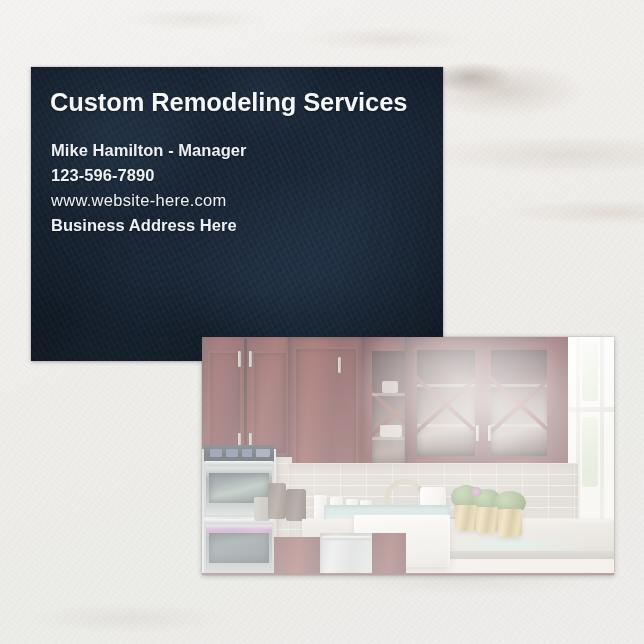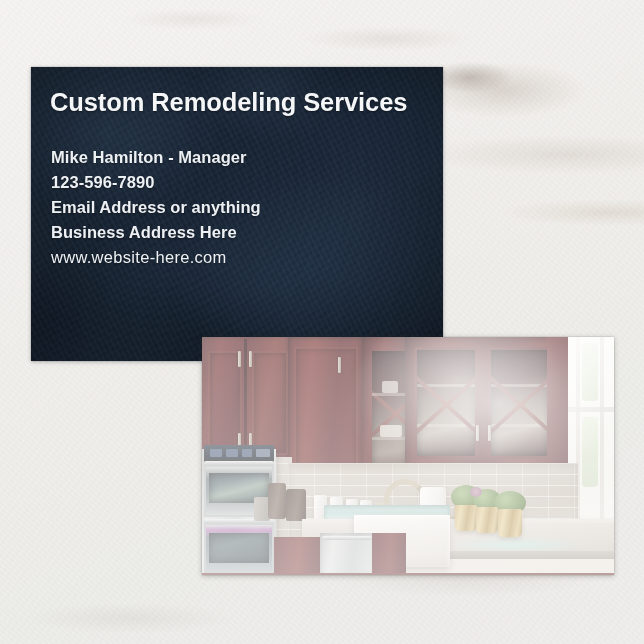--- a/index.html
+++ b/index.html
@@ -100,21 +100,21 @@
   #tagline {
     color: #eef1f4;
     font-size: 16.5px;
     font-weight: bold;
     letter-spacing: 0.1px;
     line-height: 1.35;
     margin: 2px 0 0 1px;
     text-shadow: 0 1px 2px rgba(0,0,0,0.4);
   }
   #contact-block {
-    margin-top: 29px;
+    margin-top: 22px;
     margin-left: 1px;
   }
   .contact-line {
     color: #eef1f4;
     font-size: 16.5px;
     font-weight: bold;
     line-height: 1.52;
     letter-spacing: 0.05px;
     text-shadow: 0 1px 2px rgba(0,0,0,0.4);
   }
@@ -474,23 +474,22 @@
   <div id="card-texture"></div>
   <div id="card-texture-noise"></div>
   <div id="card-vignette"></div>
 
   <div id="card-content">
     <div id="company-name">Custom Remodeling Services</div>
 
     <div id="contact-block">
       <div class="contact-line">Mike Hamilton - Manager</div>
       <div class="contact-line">123-596-7890</div>
-      <div class="contact-line">Email Address or anything</div>
+      <div class="contact-line thin">www.website-here.com</div>
       <div class="contact-line">Business Address Here</div>
-      <div class="contact-line thin">www.website-here.com</div>
     </div>
   </div>
 </div>
 
 <div id="business-card-back">
   <div id="kitchen-photo">
 
     <div class="ph" id="cab-left"></div>
     <div class="ph" id="cab-left-door-split"></div>
     <div class="ph cab-panel-inset" id="cab-left-p1"></div>

